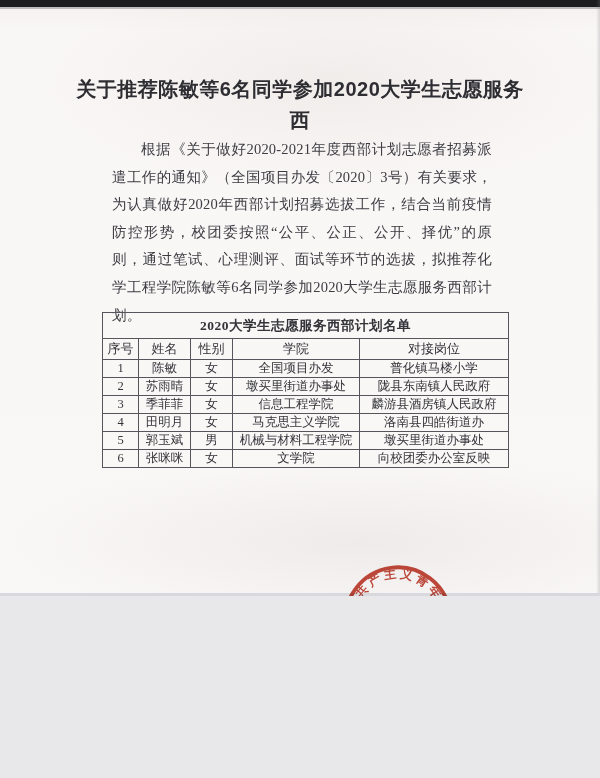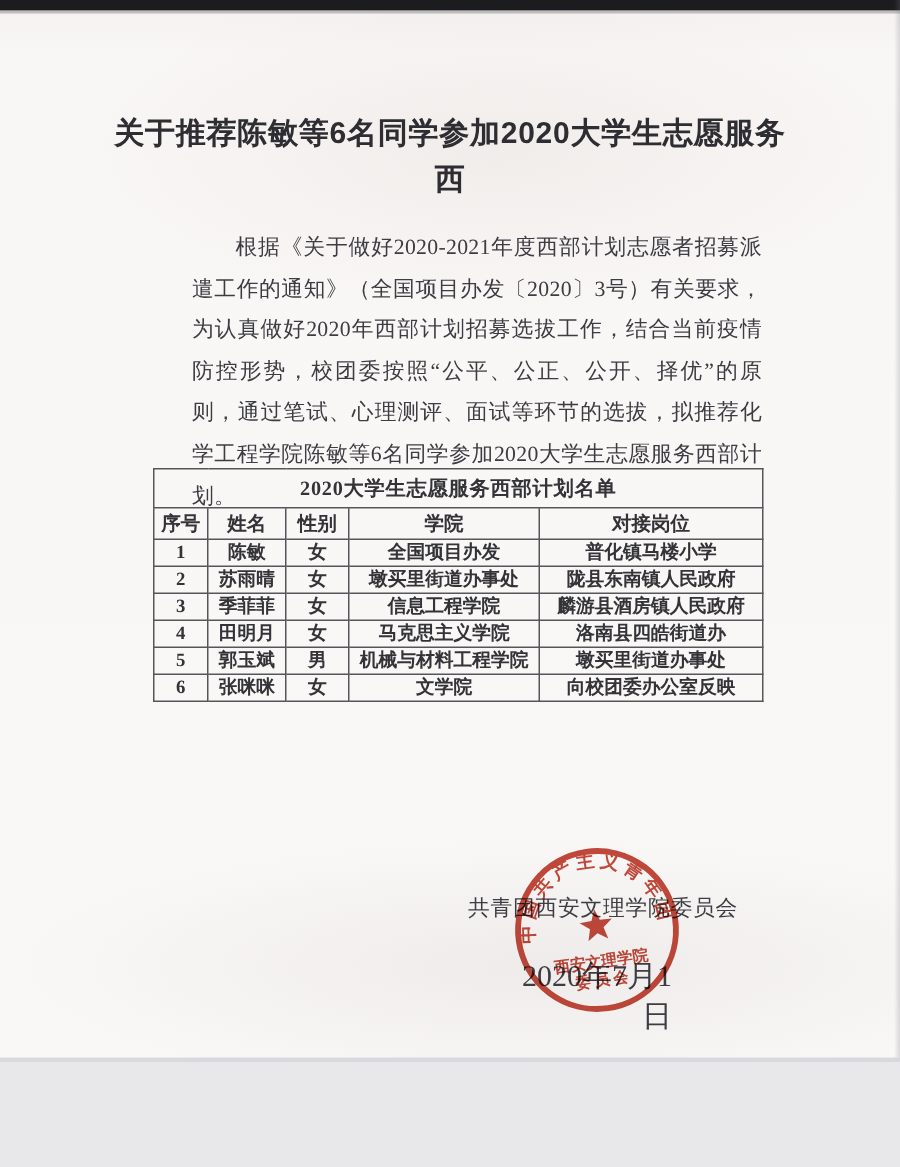--- a/index.html
+++ b/index.html
@@ -1,18 +1,18 @@
 <!DOCTYPE html>
 <html><head>
 <meta charset="utf-8">
 <style>
   * { box-sizing: border-box; }
   html,body { margin:0; padding:0; background:#e8e8ea; }
   .page {
-    position:relative; width:600px; height:708px; margin:0 auto;
+    position:relative; width:600px; height:596px; margin:0 auto;
     background:
       radial-gradient(ellipse 420px 160px at 55% 14%, rgba(215,205,200,0.25), rgba(0,0,0,0) 70%),
       radial-gradient(ellipse 500px 120px at 60% 91%, rgba(210,205,205,0.30), rgba(0,0,0,0) 70%),
       linear-gradient(180deg, #f3f0ee 0%, #f9f7f6 5%, #faf8f7 100%);
     overflow:hidden;
     font-family:"Liberation Serif","DejaVu Serif",serif;
     color:#3a3a40;
   }
   .scan-band-top { position:absolute; top:0; left:0; right:0; height:7px; background:#1c1c1f; }
   .scan-band-top-soft { position:absolute; top:7px; left:0; right:0; height:2px; background:#8f8f96; opacity:.55; }
@@ -21,35 +21,35 @@
 
   .title {
     position:absolute; top:74px; left:66px; right:66px; margin:0;
     text-align:center; font-size:20px; line-height:31px; font-weight:bold;
     color:#2d2d32; font-family:"Liberation Sans","DejaVu Sans",sans-serif;
     letter-spacing:0.5px;
   }
   .tline { display:block; }
 
   .para {
-    position:absolute; left:112px; width:380px; margin:16px;
+    position:absolute; left:112px; width:380px; margin:0;
     font-size:14.5px; line-height:27.6px; letter-spacing:0.2px;
     text-align:justify; text-indent:2em; color:#3c3c42;
   }
   .para1 { top:136px; }
   .para2 { top:468px; }
 
   .roster {
     position:absolute; top:312px; left:102px; width:406px;
     border-collapse:collapse; table-layout:fixed;
     font-size:13px; color:#333338;padding-left:48px;
   }
   .roster th, .roster td {
     border:1px solid #55555c; text-align:center; vertical-align:middle;
-    padding:0 1px; font-weight:bold; white-space:nowrap; overflow:hidden;
+    padding:0 1px; font-weight:normal; white-space:nowrap; overflow:hidden;
   }
   .roster .t-title { height:26px; font-weight:bold; font-size:13.5px; letter-spacing:0.5px; }
   .roster thead .col-head th { height:21px; font-size:13px; }
   .roster tbody td { height:16px; font-size:12.5px; }
 
   .contact { position:absolute; top:526px; left:166px; margin:0; font-size:14.5px; color:#3c3c42; }
   .contact .gap { display:inline-block; width:28px; }
 
   .sig-org  { position:absolute; top:596px; left:312px; font-size:14.5px; letter-spacing:0.5px; color:#3c3c42; }
   .sig-date { position:absolute; top:637px; left:340px; width:108px; text-align:right; font-size:20px; color:#3c3c42; }

